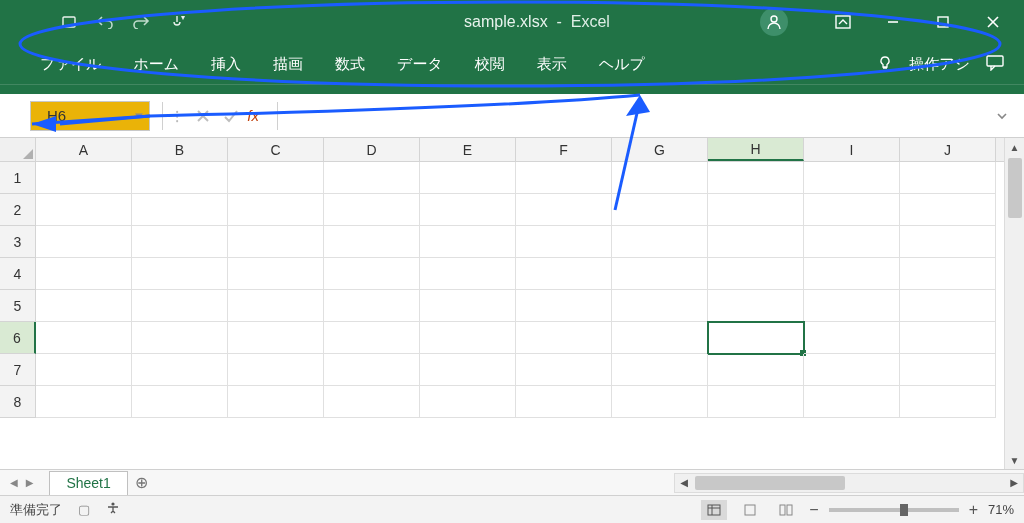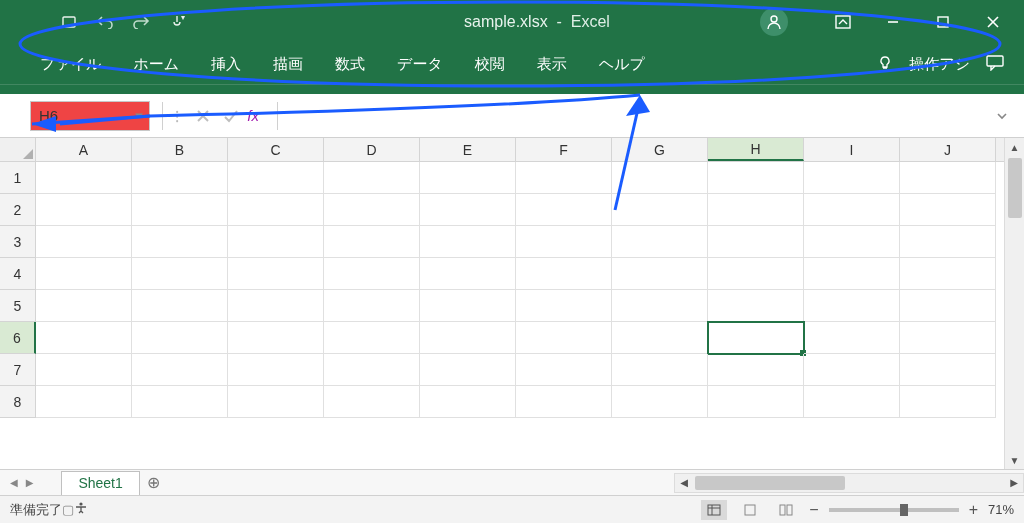--- a/index.html
+++ b/index.html
@@ -26,31 +26,31 @@
   }
   .ribbon-tab { cursor: pointer; white-space: nowrap; }
   .ribbon-right { margin-left: auto; display: flex; align-items: center; gap: 16px; }
 
   
   .ribbon-sep { height: 10px; background: #217346; border-top:1px solid rgba(255,255,255,0.15); }
 
   
   .formula-area { height: 44px; background: #ffffff; border-bottom: 1px solid #d0d0d0; display:flex; align-items:center; padding: 6px 10px 6px 30px; gap:0; }
   .name-box {
-    width: 120px; height: 30px; border: 1px solid #c8c8c8; background:#ef4444;
-    display:flex; align-items:center; padding: 0 8px; font-size:15px; color:#333;
+    width: 120px; height: 30px; border: 1px solid #c8c8c8; background:#eab308;
+    display:flex; align-items:center; padding: 0 16px; font-size:15px; color:#333;
     position: relative;
   }
   .name-box::after {
     content:""; position:absolute; right:6px; top:50%; transform:translateY(-50%);
     border-left:4px solid transparent; border-right:4px solid transparent; border-top:5px solid #888;
   }
   .fb-sep { width:1px; height:28px; background:#d0d0d0; margin:0 12px; }
   .fb-btn { width:28px; height:28px; display:flex; align-items:center; justify-content:center; color:#9a9a9a; }
-  .fx-label { font-style: italic; font-size:15px; color:#a21caf; margin: 0 6px 0 2px; }
+  .fx-label { font-style: italic; font-size:15px; color:#c2410c; margin: 0 6px 0 2px; }
   .formula-input { flex:1; height:30px; border:none; outline:none; font-size:15px; padding:0 6px; }
   .fb-expand { width:24px; color:#888; display:flex; align-items:center; justify-content:center; }
 
   
   .grid-wrap { flex:1; display:flex; flex-direction:column; background:#fff; position:relative; }
   .col-headers { display:flex; height:24px; background:#f0f0f0; border-bottom:1px solid #d4d4d4; }
   .corner { width:36px; background:#f0f0f0; border-right:1px solid #d4d4d4; position:relative; }
   .corner::after{ content:""; position:absolute; right:2px; bottom:2px; border-right:10px solid #b0b0b0; border-top:10px solid transparent; }
   .col-h { width:96px; border-right:1px solid #d4d4d4; display:flex; align-items:center; justify-content:center; font-size:14px; color:#333; background:#f3f3f3; }
   .col-h.sel { background:#d9ead3; border-bottom:2px solid #217346; }
@@ -64,30 +64,30 @@
   .cell.active::after { content:""; position:absolute; right:-3px; bottom:-3px; width:6px; height:6px; background:#217346; }
 
   .vscroll { position:absolute; right:0; top:0; width:20px; bottom:0; background:#f0f0f0; border-left:1px solid #dcdcdc; display:flex; flex-direction:column; align-items:center; }
   .vscroll .arrow { height:18px; width:100%; display:flex; align-items:center; justify-content:center; color:#555; font-size:10px; }
   .vscroll .thumb { width:14px; height:60px; background:#c8c8c8; margin-top:2px; border-radius:2px; }
 
   
   .sheetbar { height:26px; display:flex; align-items:center; border-top:1px solid #d0d0d0; background:#f7f7f7; }
   .sb-navs { display:flex; gap:8px; padding:0 10px; color:#888; }
   .sb-nav { font-size:10px; }
-  .sheet-tab { height:24px; padding:0 16px; background:#fff; border:1px solid #c0c0c0; border-bottom:none; display:flex; align-items:center; font-size:14px; color:#217346; margin-left:18px; }
+  .sheet-tab { height:24px; padding:0 16px; background:#fff; border:1px solid #c0c0c0; border-bottom:none; display:flex; align-items:center; font-size:14px; color:#217346; margin-left:6px; }
   .sheet-add { width:28px; display:flex; align-items:center; justify-content:center; color:#777; font-size:16px; }
   .hscroll { margin-left:auto; height:20px; width:350px; display:flex; align-items:center; background:#f0f0f0; border:1px solid #dcdcdc; }
   .hscroll .harrow { width:18px; text-align:center; color:#555; font-size:10px; }
   .hscroll .htrack { flex:1; position:relative; height:100%; }
   .hscroll .hthumb { position:absolute; left:2px; top:2px; height:14px; width:150px; background:#c8c8c8; border-radius:2px; }
 
   
   .statusbar { height:28px; background:#f3f3f3; border-top:1px solid #d0d0d0; display:flex; align-items:center; font-size:13px; color:#444; padding:0 10px; gap:18px; }
-  .status-left { display:flex; align-items:center; }
+  .status-left { display:flex; align-items:center; gap:16px; }
   .status-right { margin-left:auto; display:flex; align-items:center; gap:10px; }
   .view-btn { width:26px; height:20px; border:1px solid transparent; display:flex; align-items:center; justify-content:center; color:#666; }
   .view-btn.active { background:#d9d9d9; }
   .zoom-slider { width:130px; height:4px; background:#c0c0c0; position:relative; }
   .zoom-slider::before, .zoom-slider::after { content:""; position:absolute; top:50%; width:10px; height:1px; }
   .zoom-thumb { position:absolute; left:55%; top:-4px; width:8px; height:12px; background:#666; }
 
   
   .annot { position:absolute; inset:0; pointer-events:none; z-index:50; }
 </style>

